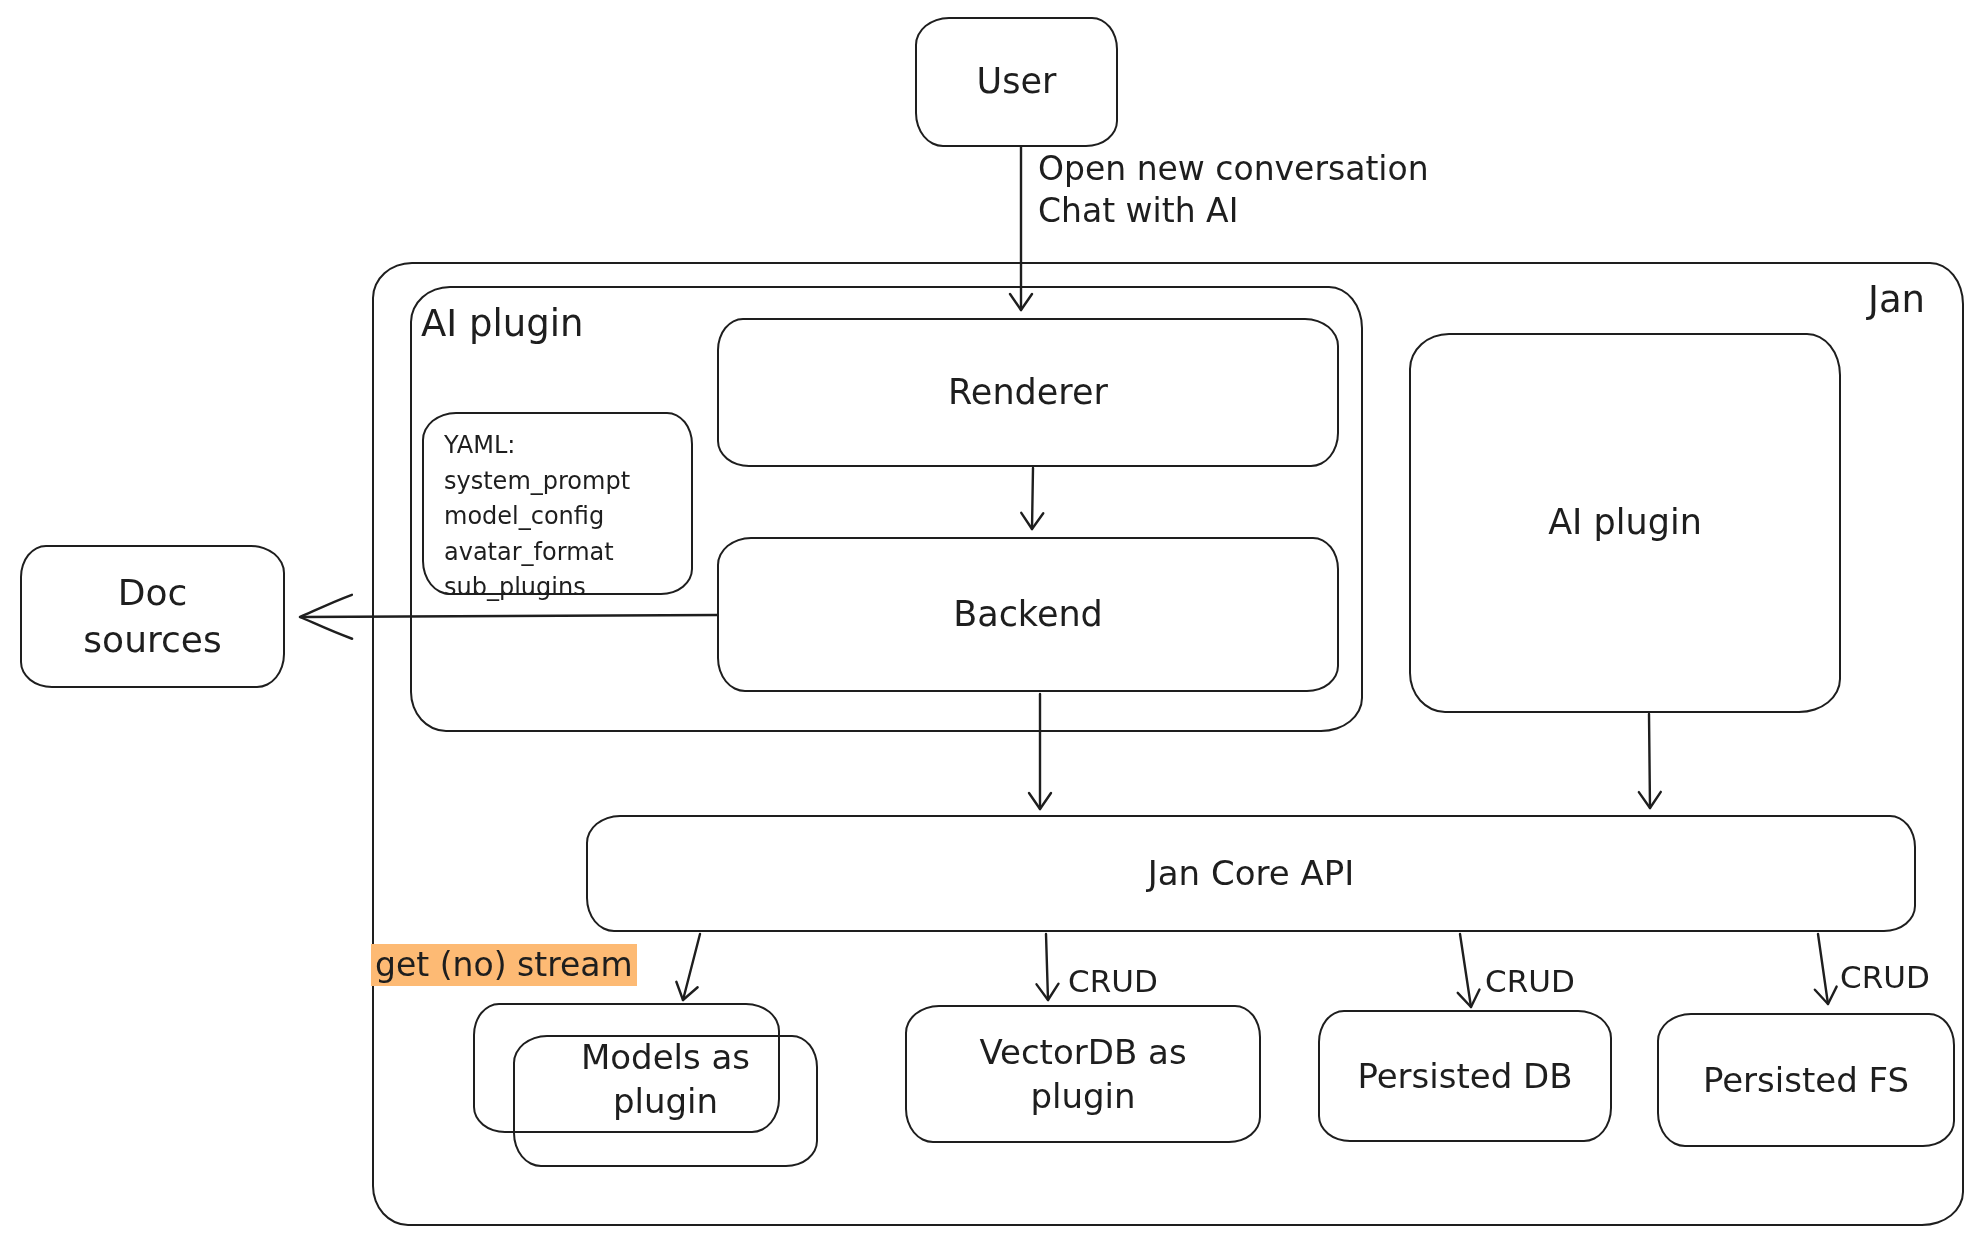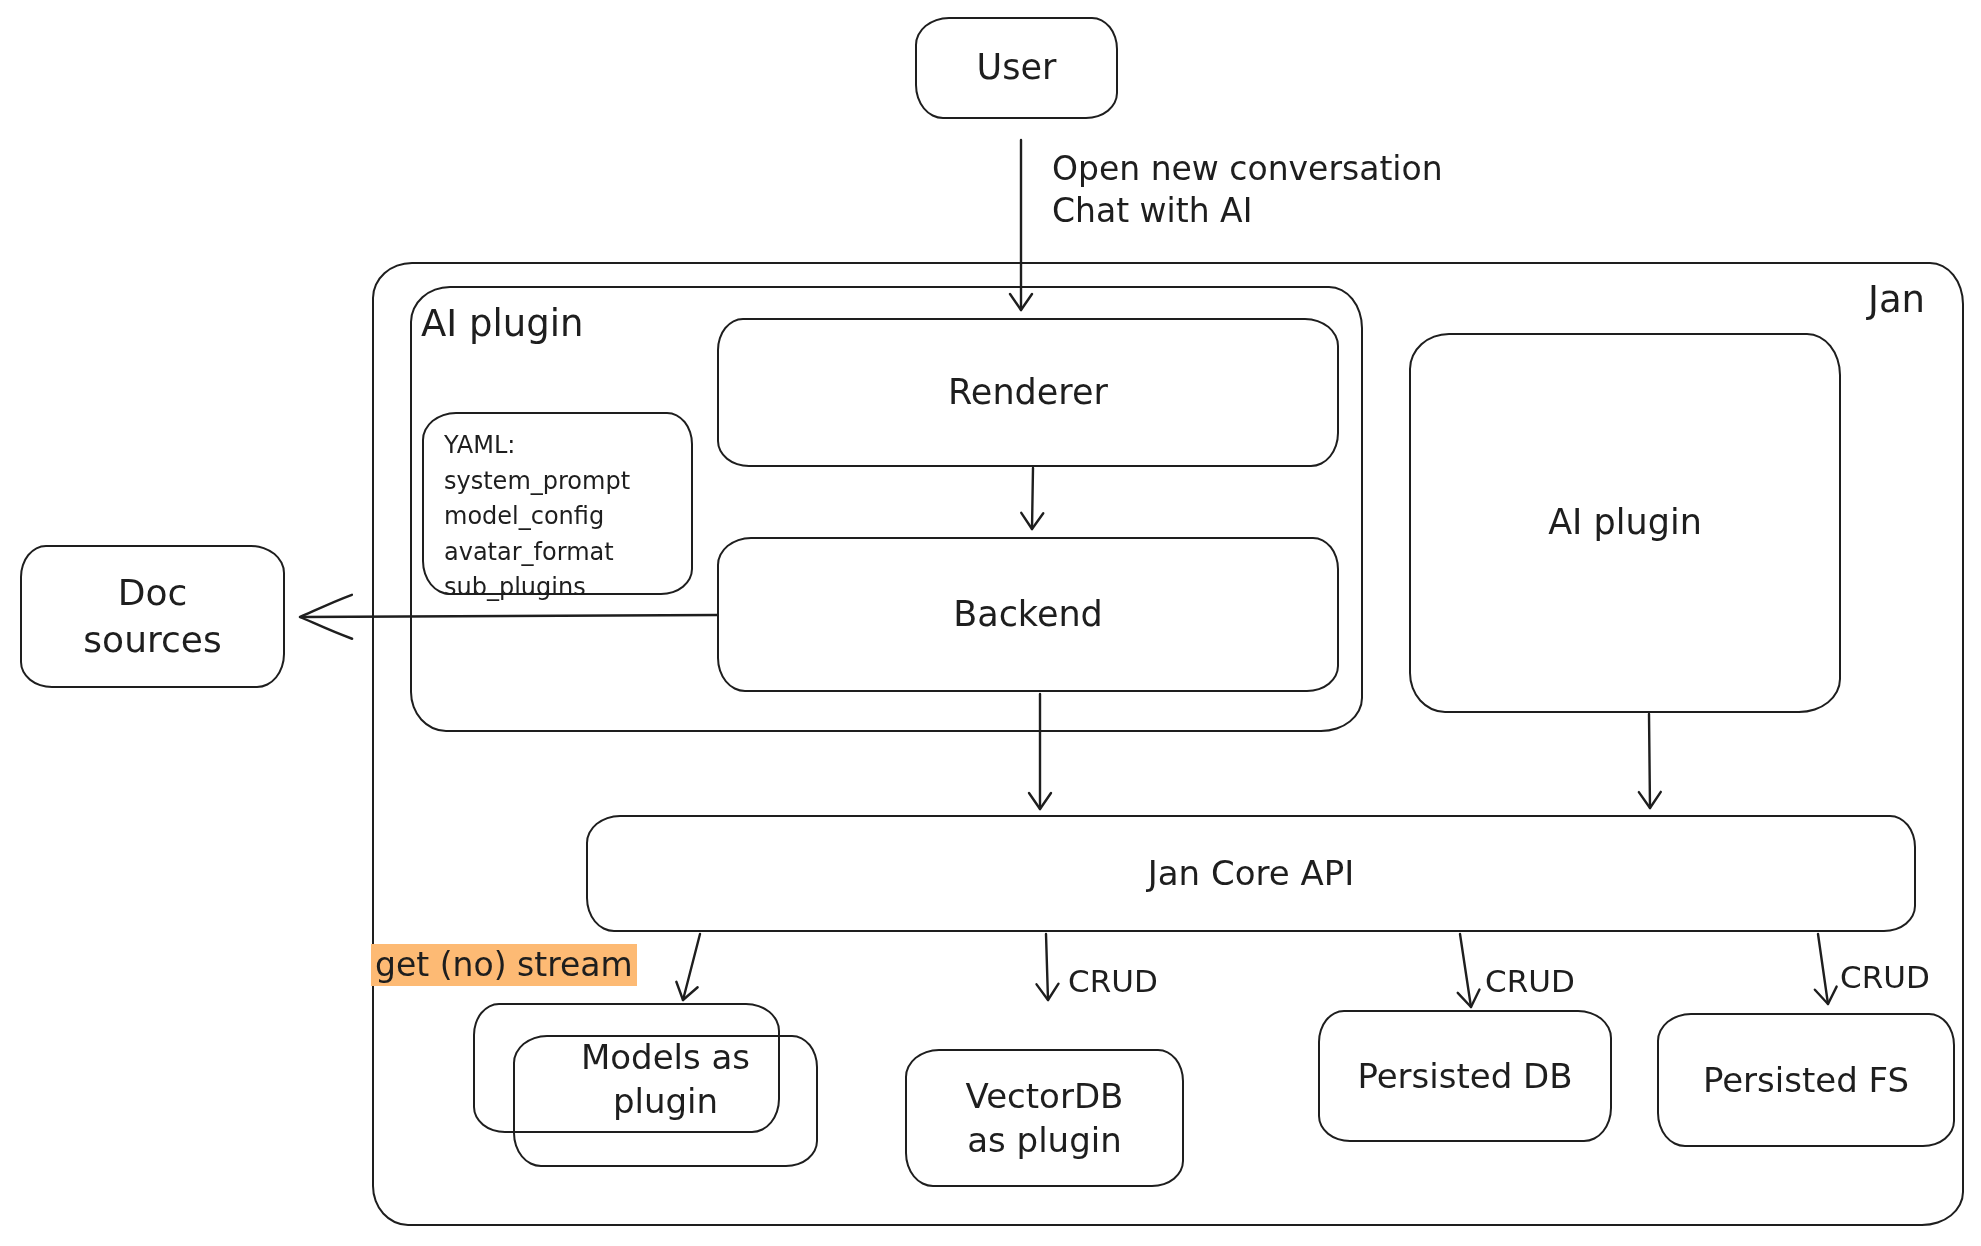--- a/index.html
+++ b/index.html
@@ -85,25 +85,25 @@
     <line x1="1460" y1="934" x2="1471" y2="1007" marker-end="url(#head)"></line>
     <line x1="1818" y1="934" x2="1828" y2="1004" marker-end="url(#head)"></line>
   </svg>
 
   <div class="box container-box sketch-r3" style="left:372px; top:262px; width:1592px; height:964px;"></div>
   <div class="label" style="left:1868px; top:276px; font-size:37px;">Jan</div>
 
   <div class="box container-box sketch-r3" style="left:410px; top:286px; width:953px; height:446px;"></div>
   <div class="label" style="left:421px; top:300px; font-size:37px;">AI plugin</div>
 
-  <div class="box sketch-r1" style="left:915px; top:17px; width:203px; height:102px; font-size:35px;">
+  <div class="box sketch-r1" style="left:915px; top:17px; width:203px; height:130px; font-size:35px;">
     <span class="node-label">User</span>
   </div>
 
-  <div class="label" style="left:1038px; top:148px; font-size:33px;margin-left:14px;">
+  <div class="label" style="left:1038px; top:148px; font-size:33px;">
     <div>Open new conversation</div>
     <div>Chat with AI</div>
   </div>
 
   <div class="box sketch-r2" style="left:717px; top:318px; width:622px; height:149px; font-size:35px;">
     <span class="node-label">Renderer</span>
   </div>
 
   <div class="box yaml-note sketch-r1" style="left:422px; top:412px; width:271px; height:183px;">
     <div>
@@ -135,21 +135,21 @@
 
   <div class="label" style="left:1068px; top:962px; font-size:31px;">CRUD</div>
   <div class="label" style="left:1485px; top:962px; font-size:31px;">CRUD</div>
   <div class="label" style="left:1840px; top:958px; font-size:31px;">CRUD</div>
 
   <div class="box sketch-r2" style="left:473px; top:1003px; width:307px; height:130px;"></div>
   <div class="box container-box sketch-r1" style="left:513px; top:1035px; width:305px; height:132px; font-size:34px;">
     <span class="node-label" style="position:relative; top:-22px; padding:11px 42px;">Models as plugin</span>
   </div>
 
-  <div class="box sketch-r1" style="left:905px; top:1005px; width:279px; height:138px; font-size:34px;margin-top:44px;">
+  <div class="box sketch-r1" style="left:905px; top:1005px; width:356px; height:138px; font-size:34px;">
     <span class="node-label" style="padding:0 38px;">VectorDB as plugin</span>
   </div>
 
   <div class="box sketch-r2" style="left:1318px; top:1010px; width:294px; height:132px; font-size:34px;">
     <span class="node-label">Persisted DB</span>
   </div>
 
   <div class="box sketch-r1" style="left:1657px; top:1013px; width:298px; height:134px; font-size:34px;">
     <span class="node-label">Persisted FS</span>
   </div>

